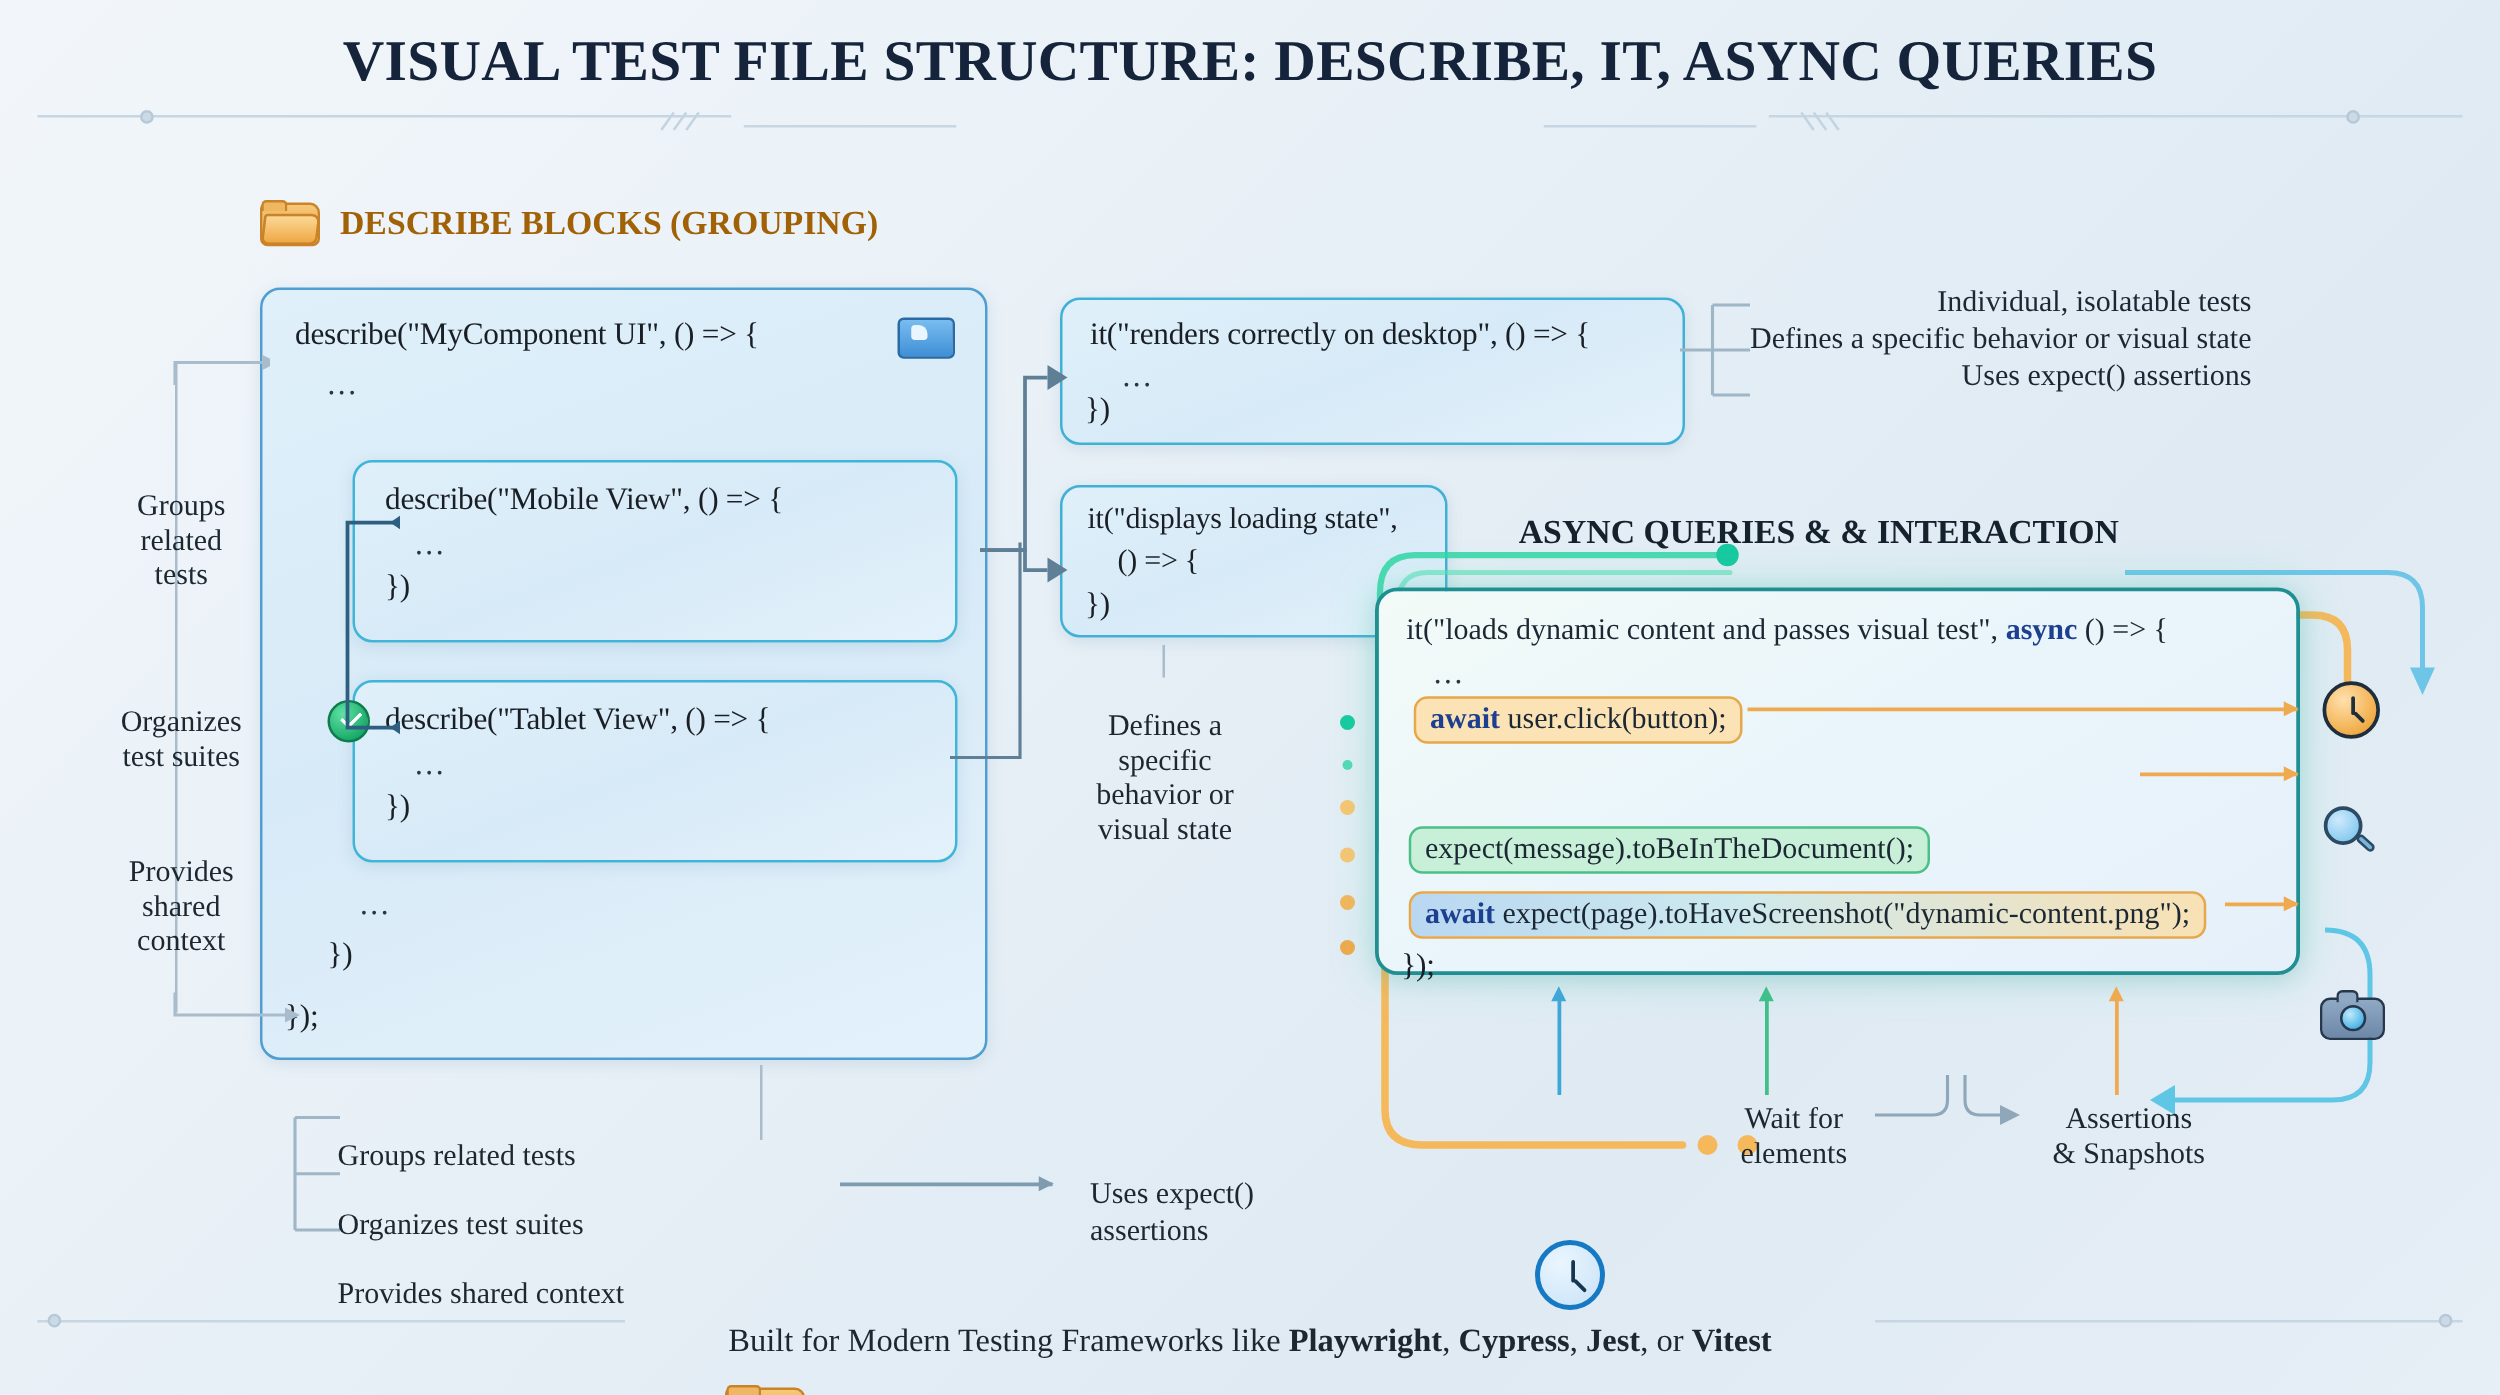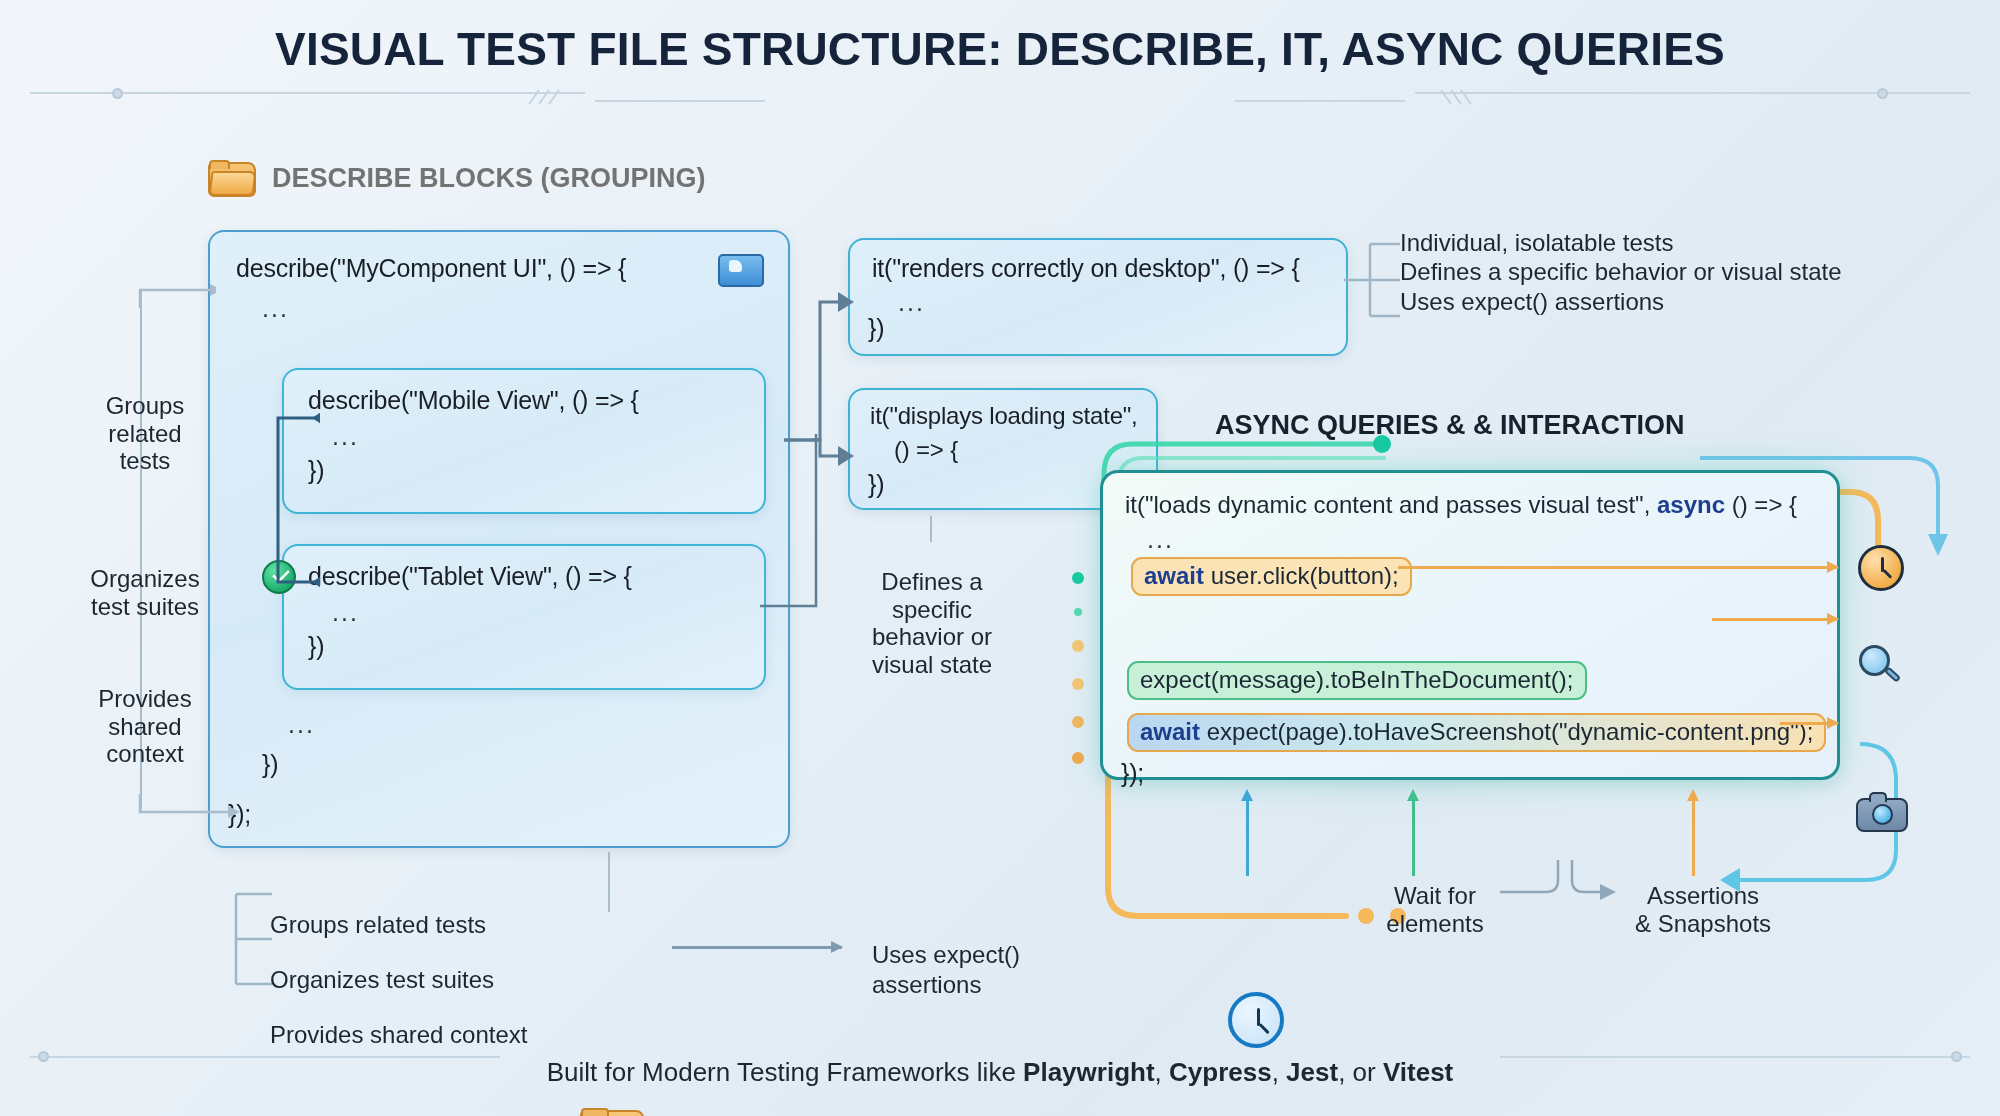--- a/index.html
+++ b/index.html
@@ -4,38 +4,38 @@
 <style>
   * { box-sizing: border-box; margin: 0; padding: 0; }
   html, body { width: 2000px; height: 1116px; }
   body {
     font-family: "Liberation Sans", sans-serif;
     background: linear-gradient(135deg, #f2f6fa 0%, #e9f1f7 35%, #dfeaf3 70%, #e6eef6 100%);
     position: relative;
     overflow: hidden;
     color: #1b2733;
   }
-  .stage { position: absolute; inset: 0; }
+  .stage { position: absolute; inset: 0; font-family: Liberation Serif, serif; }
   .abs { position: absolute; }
 
   
   #page-title {
     top: 22px; left: 0; width: 2000px; text-align: center;
     font-size: 46px; font-weight: bold; letter-spacing: .2px;
     color: #15243a;
   }
   
   .rail { position:absolute; height:2px; background:#c6d6e2; }
   .rail-dot { position:absolute; width:11px; height:11px; border-radius:50%;
               background:#ccdae6; border:2px solid #b7c9d8; }
   .hatch { position:absolute; width:56px; height:22px; }
 
   
   .sec-head { display:flex; align-items:center; gap:16px; }
-  .sec-head .sec-title { font-size:27px; font-weight:bold; color:#737373; white-space:nowrap; }
+  .sec-head .sec-title { font-size:27px; font-weight:bold; color:#a16207; white-space:nowrap; }
 
   
   .folder {
     width:48px; height:37px; position:relative; flex:none;
   }
   .folder .back {
     position:absolute; left:0; top:2px; width:48px; height:35px; border-radius:5px 8px 6px 6px;
     background:linear-gradient(180deg,#f7c878,#e79d3c);
     border:2px solid #c98428;
   }
@@ -256,21 +256,21 @@
   <svg class="abs" style="left:780px;top:250px;width:80px;height:330px;" viewBox="0 0 80 330">
     <path d="M4 190 H40 V52 H58" fill="none" stroke="#5e7f96" stroke-width="3"></path>
     <polygon points="58,42 58,62 74,52" fill="#5e7f96"></polygon>
     <path d="M4 190 H40 V206 H58" fill="none" stroke="#5e7f96" stroke-width="3"></path>
     <polygon points="58,196 58,216 74,206" fill="#5e7f96"></polygon>
   </svg>
   <svg class="abs" style="left:756px;top:430px;width:110px;height:190px;" viewBox="0 0 110 190">
     <path d="M60 4 V176 H4" fill="none" stroke="#5e7f96" stroke-width="2.5"></path>
   </svg>
 
-  <ul class="abs bullet-list" style="left:1400px;top:228px;">
+  <ul class="abs bullet-list" style="left:1400px;top:228px;text-align:right;">
     <li>Individual, isolatable tests</li>
     <li>Defines a specific behavior or visual state</li>
     <li>Uses expect() assertions</li>
   </ul>
   <svg class="abs" style="left:1340px;top:232px;width:66px;height:96px;" viewBox="0 0 66 96">
     <g stroke="#9fb6c6" stroke-width="2.5" fill="none">
       <path d="M30 12 H60"></path>
         <path d="M30 48 H60"></path>
         <path d="M30 84 H60"></path>
       <path d="M30 12 V84"></path>

